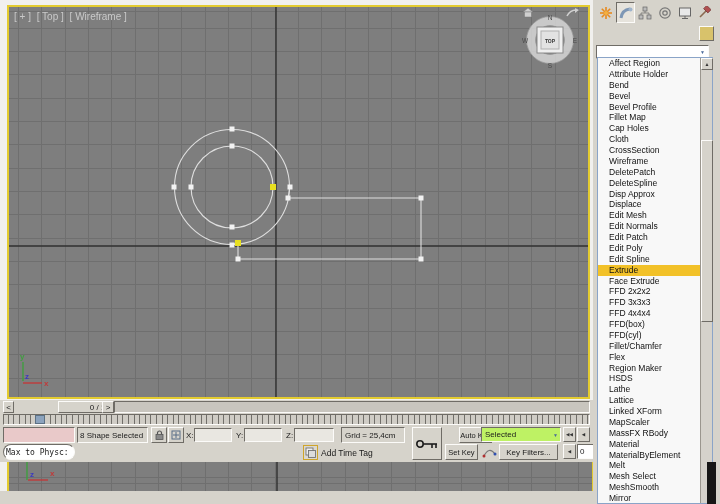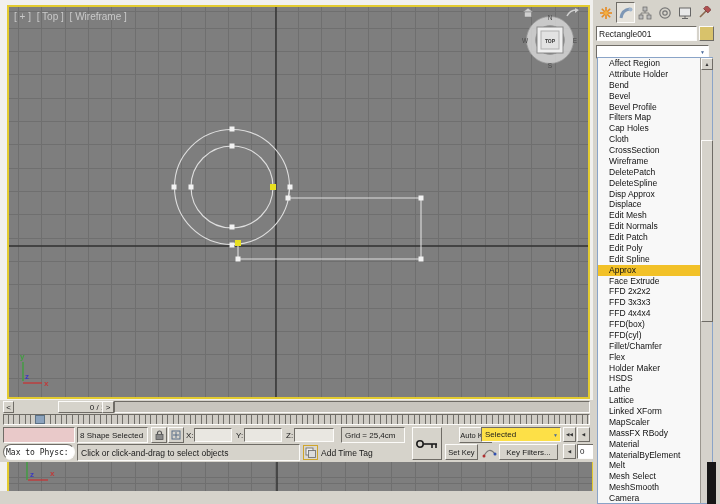--- a/index.html
+++ b/index.html
@@ -144,29 +144,28 @@
     <div class="r btn" style="left:412px;top:27px;width:30px;height:33px;">
       <svg width="24" height="12">
         <circle cx="5" cy="6" r="3.2" fill="none" stroke="#1d1d1d" stroke-width="1.6"></circle>
         <line x1="8.2" y1="6" x2="22" y2="6" stroke="#1d1d1d" stroke-width="1.6"></line>
         <line x1="17" y1="6" x2="17" y2="10" stroke="#1d1d1d" stroke-width="1.6"></line>
         <line x1="21" y1="6" x2="21" y2="10" stroke="#1d1d1d" stroke-width="1.6"></line>
       </svg>
     </div>
 
     <div class="r btn" style="left:459px;top:27px;width:33px;height:16px;font-size:7.5px;">Auto Key</div>
-    <div class="r sk" style="left:481px;top:27px;width:80px;height:15px;background:#fde047;padding-left:3px;">
+    <div class="r sk" style="left:481px;top:27px;width:80px;height:15px;background:#bef264;padding-left:3px;">
       <span>Selected</span>
       <span class="r" style="right:2px;top:4px;font-size:5px;color:#4a6a9a;">▼</span>
     </div>
     <div class="r btn" style="left:563px;top:27px;width:13px;height:15px;font-size:4.5px;color:#333;">◀◀</div>
     <div class="r btn" style="left:577px;top:27px;width:13px;height:15px;font-size:4.5px;color:#333;">◀</div>
 
     <div class="r sk mono" style="left:3px;top:44px;width:72px;height:16px;background:#fff;padding-left:2px;border-radius:8px;">Max to Physc:</div>
-    <div class="r sk" style="left:77px;top:44px;width:223px;height:17px;padding-left:3px;font-size:8.5px;">Click or click-and-drag to select objects</div>
     <div class="r" style="left:303px;top:45px;width:15px;height:15px;border:1px solid #cfa52a;background:#dbd8d0;">
       <svg width="13" height="13">
         <rect x="2" y="2" width="7" height="7" fill="#efefef" stroke="#666" stroke-width="0.8"></rect>
         <rect x="4.5" y="4.5" width="7" height="7" fill="#dcdcdc" stroke="#666" stroke-width="0.8"></rect>
       </svg>
     </div>
     <span class="r lbl" style="left:321px;top:48px;font-size:8.5px;">Add Time Tag</span>
     <div class="r btn" style="left:445px;top:44px;width:33px;height:16px;font-size:7.5px;">Set Key</div>
     <div class="r" style="left:482px;top:44px;width:15px;height:16px;">
       <svg width="15" height="16">
@@ -233,72 +232,71 @@
         </svg>
       </div>
       <div class="tab">
         <svg width="14" height="14">
           <line x1="3" y1="11" x2="10" y2="4" stroke="#8a6a50" stroke-width="1.6"></line>
           <rect x="7.5" y="1" width="6" height="4.5" fill="#b05050" stroke="#703030" stroke-width="0.7" transform="rotate(45 10.5 3)"></rect>
         </svg>
       </div>
     </div>
 
-    <div class="r fld" style="left:3px;top:26px;width:101px;height:15px;background:#fff;display:flex;align-items:center;padding-left:2px;font-size:8.5px;">Rectangle001</div>
     <div class="r btn" style="left:106px;top:26px;width:15px;height:15px;background:#d8c26b;"></div>
 
     <div class="r fld" style="left:3px;top:45px;width:113px;height:14px;background:#fff;display:flex;align-items:center;padding-left:2px;">
       <span></span>
       <span class="r" style="right:3px;top:3px;font-size:5px;color:#4a6a9a;">▼</span>
     </div>
   </div>
 
   <div class="r" style="left:597px;top:57px;width:116px;height:447px;border:1px solid #8aa4c8;background:#f8f8f8;z-index:20;">
     <div class="r" id="mlist" style="left:0;top:0;width:102px;height:445px;">
         <div class="mli">Affect Region</div>
         <div class="mli">Attribute Holder</div>
         <div class="mli">Bend</div>
         <div class="mli">Bevel</div>
         <div class="mli">Bevel Profile</div>
-        <div class="mli">Filters Map</div>
+        <div class="mli">Fillet Map</div>
         <div class="mli">Cap Holes</div>
         <div class="mli">Cloth</div>
         <div class="mli">CrossSection</div>
         <div class="mli">Wireframe</div>
         <div class="mli">DeletePatch</div>
         <div class="mli">DeleteSpline</div>
         <div class="mli">Disp Approx</div>
         <div class="mli">Displace</div>
         <div class="mli">Edit Mesh</div>
         <div class="mli">Edit Normals</div>
         <div class="mli">Edit Patch</div>
         <div class="mli">Edit Poly</div>
         <div class="mli">Edit Spline</div>
-        <div class="mli sel">Approx</div>
+        <div class="mli sel">Extrude</div>
         <div class="mli">Face Extrude</div>
         <div class="mli">FFD 2x2x2</div>
         <div class="mli">FFD 3x3x3</div>
         <div class="mli">FFD 4x4x4</div>
         <div class="mli">FFD(box)</div>
         <div class="mli">FFD(cyl)</div>
         <div class="mli">Fillet/Chamfer</div>
         <div class="mli">Flex</div>
-        <div class="mli">Holder Maker</div>
+        <div class="mli">Region Maker</div>
         <div class="mli">HSDS</div>
         <div class="mli">Lathe</div>
         <div class="mli">Lattice</div>
         <div class="mli">Linked XForm</div>
         <div class="mli">MapScaler</div>
         <div class="mli">MassFX RBody</div>
         <div class="mli">Material</div>
         <div class="mli">MaterialByElement</div>
         <div class="mli">Melt</div>
         <div class="mli">Mesh Select</div>
         <div class="mli">MeshSmooth</div>
-        <div class="mli">Camera</div>
+        <div class="mli">Mirror</div>
       </div>
 
     <div class="r sb" style="left:102px;top:0;width:12px;height:445px;">
       <div class="r btn" style="left:0;top:0;width:12px;height:12px;font-size:5px;color:#333;">▲</div>
       <div class="r btn" style="left:0;top:82px;width:12px;height:182px;"></div>
     </div>
   </div>
 
   <div class="r" style="left:707px;top:462px;width:9px;height:42px;background:#161616;z-index:21;"></div>
 

